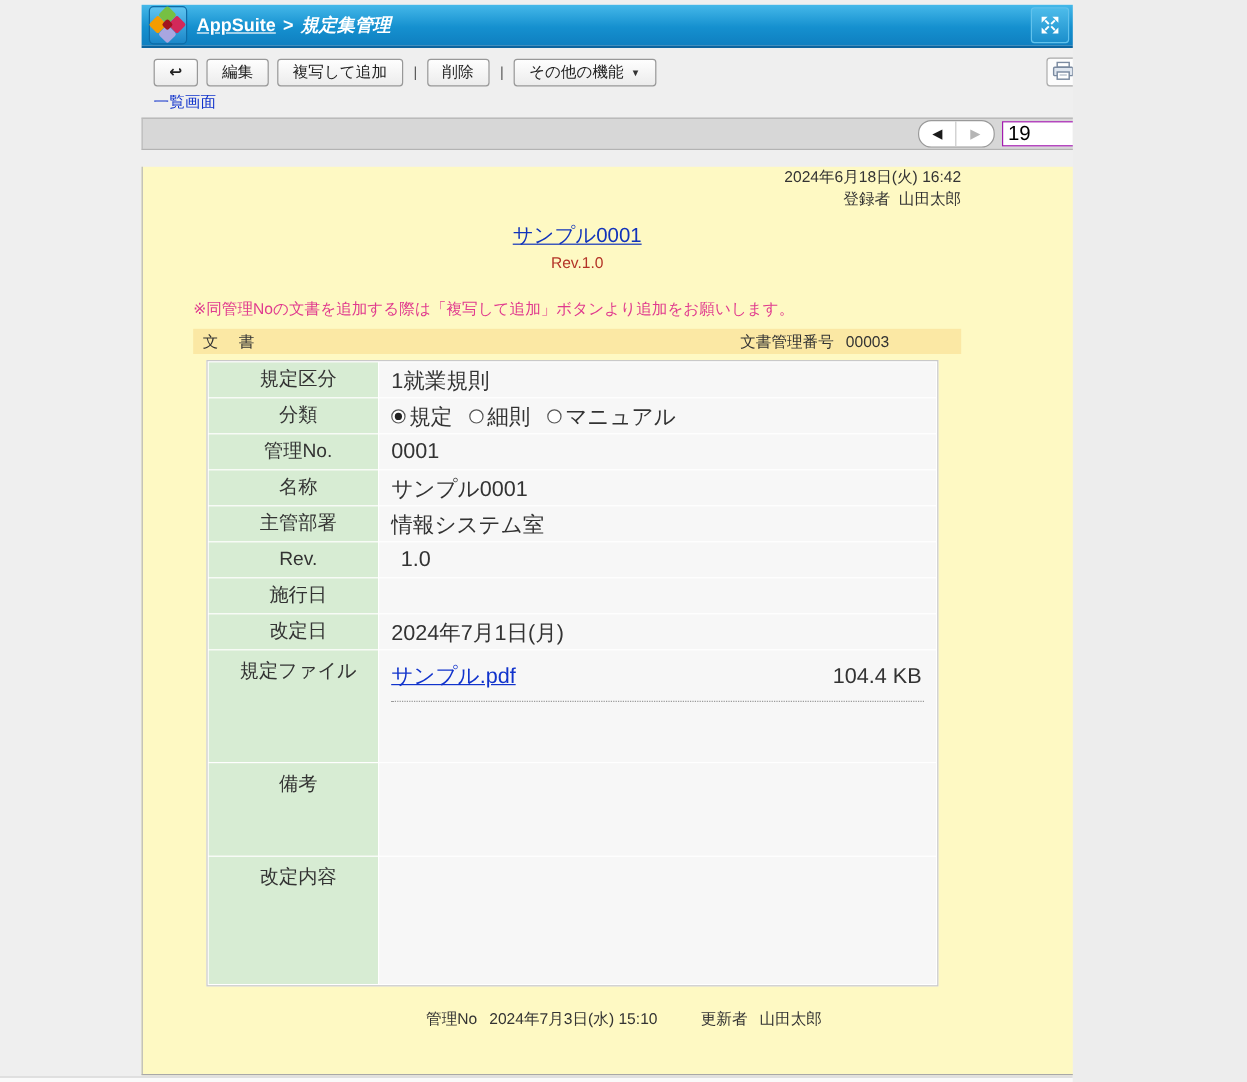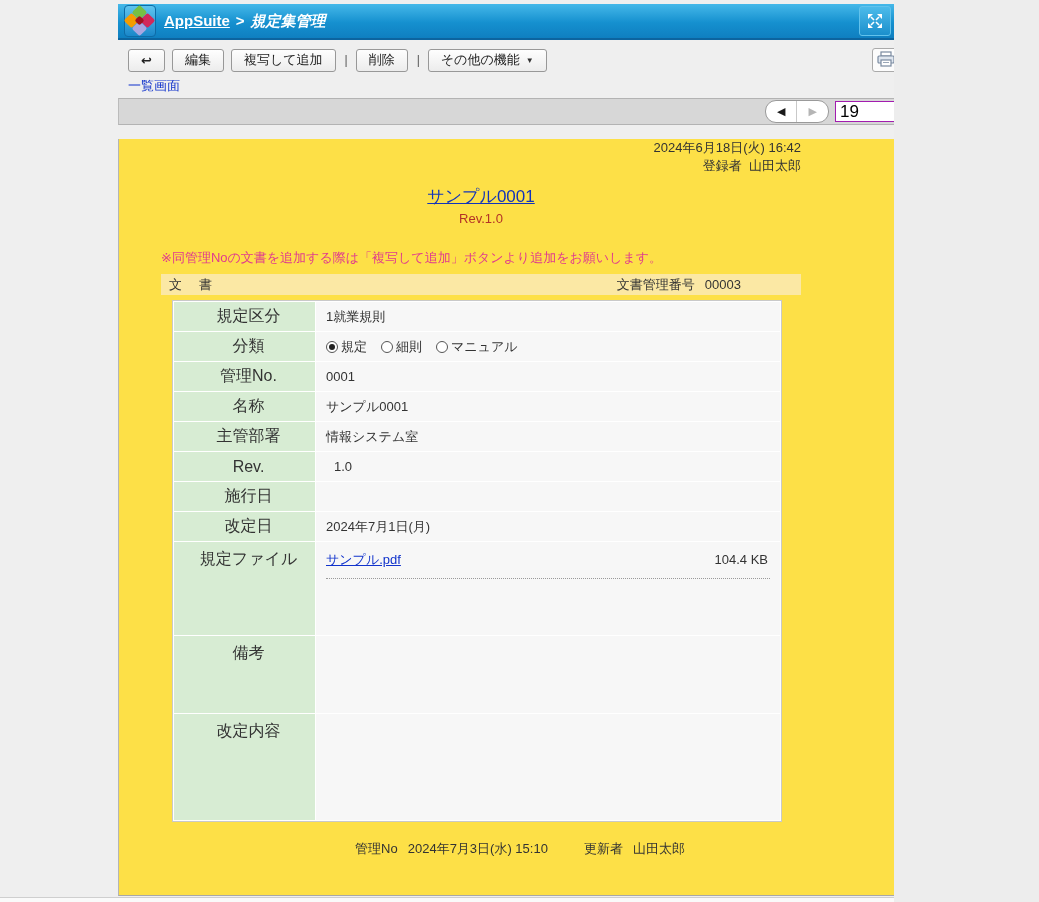--- a/index.html
+++ b/index.html
@@ -44,35 +44,35 @@
   
   .pagebar{margin-top:6px;height:27px;background:#d7d7d7;border:1px solid #b3b3b3;border-left:1px solid #bbb;box-sizing:border-box;display:flex;align-items:center;justify-content:flex-end;padding-right:12px;}
   .pager-pill{display:flex;height:21px;width:62px;background:#fff;border:1px solid #9a9a9a;border-radius:11px;overflow:hidden;margin-right:6px;}
   .pager-half{flex:1;display:flex;align-items:center;justify-content:center;font-size:11px;cursor:pointer;}
   .pager-prev{color:#1a1a1a;border-right:1px solid #c9c9c9;}
   .pager-next{color:#b5b5b5;}
   .page-input{width:52px;height:19px;border:1px solid #a21caf;font-size:17px;padding:0 4px;font-family:inherit;}
   .page-total{font-size:13px;color:#0f766e;margin-left:2px;}
 
   
-  .doc{position:relative;height:757px;background:#fde047;border-left:1px solid #b5b5b5;border-right:1px solid #b5b5b5;border-bottom:1px solid #a8a8a8;box-sizing:border-box;}
+  .doc{position:relative;height:757px;background:#fef9c3;border-left:1px solid #b5b5b5;border-right:1px solid #b5b5b5;border-bottom:1px solid #a8a8a8;box-sizing:border-box;}
   .doc-content{margin-left:42px;width:640px;font-size:13px;color:#333;}
   .reg-block{margin-top:14px;text-align:right;line-height:18px;}
   .doc-title-wrap{text-align:center;margin-top:10px;}
   .doc-title{color:#1133bb;font-size:17px;text-decoration:underline;}
   .doc-rev{text-align:center;color:#b33327;font-size:13px;margin-top:3px;}
   .notice{margin-top:23px;color:#e03a8e;font-size:13px;white-space:nowrap;}
   .section-bar{margin-top:7px;height:21px;background:#fbe8a4;display:flex;align-items:center;padding:0 8px;box-sizing:border-box;font-size:13px;color:#333;}
   .section-title{letter-spacing:2px;}
   .section-docnum{margin-left:auto;margin-right:52px;}
   .section-docnum .num{margin-left:10px;}
 
   table.form{margin:5px 0 0 11px;width:610px;border-collapse:separate;border-spacing:1px;border:1px solid #c9c9c9;background:#fff;}
   table.form th{width:133px;background:#d7ecd3;font-weight:normal;text-align:center;padding:0 0 0 8px;font-size:16px;color:#333;vertical-align:middle;}
-  table.form td{background:#f7f7f7;padding:0 8px 0 10px;font-size:13px;color:#333;vertical-align:middle;}
+  table.form td{background:#f7f7f7;padding:0 8px 0 10px;font-size:18px;color:#333;vertical-align:middle;}
   tr.tall th{vertical-align:top;padding-top:7px;}
   tr.tall td{vertical-align:top;padding-top:7px;}
   tr.h29 th,tr.h29 td{height:29px;}
   .rev-val{padding-left:8px;}
   .radio-group{display:flex;align-items:center;gap:14px;}
   .radio-opt{display:flex;align-items:center;gap:3px;}
   .radio{width:12px;height:12px;border:1px solid #555;border-radius:50%;background:#fff;display:inline-flex;align-items:center;justify-content:center;box-sizing:border-box;}
   .radio.checked::after{content:"";width:6px;height:6px;border-radius:50%;background:#222;}
   .file-line{display:flex;align-items:baseline;border-bottom:1px dotted #9a9a9a;padding:2px 2px 9px 0;margin-right:2px;}
   .file-link{color:#1133cc;text-decoration:underline;}

